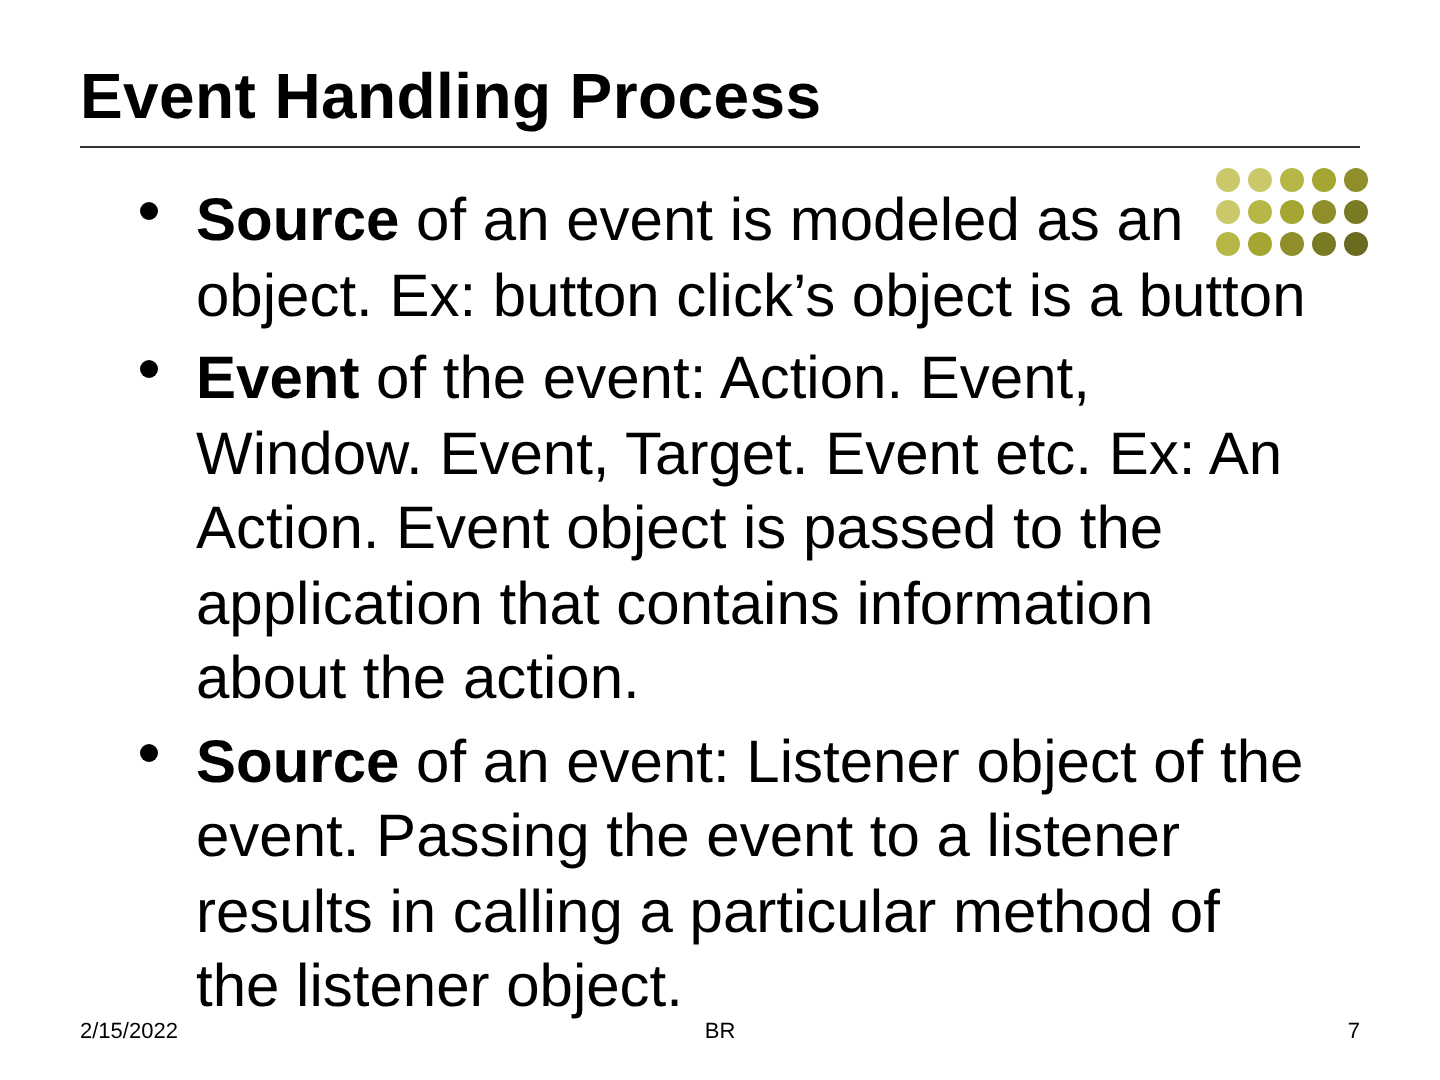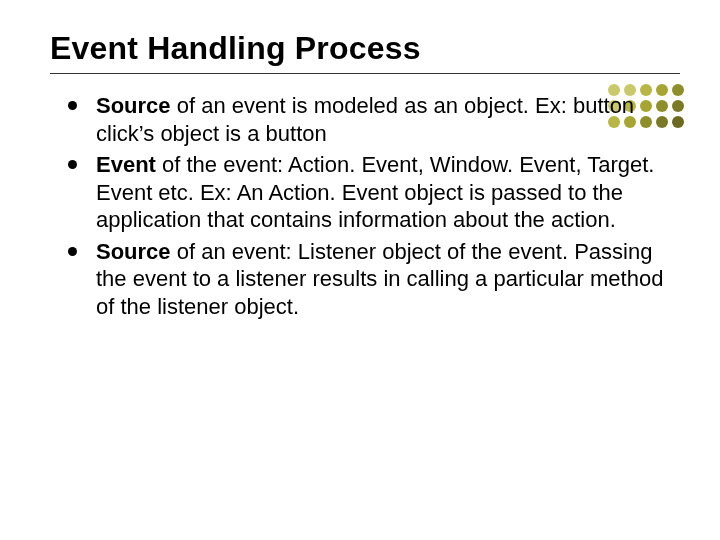--- a/index.html
+++ b/index.html
@@ -10,21 +10,21 @@
     background: #ffffff;
     font-family: Arial, Helvetica, sans-serif;
     color: #000;
     position: relative;
     overflow: hidden;
   }
   .slide {
     box-sizing: border-box;
     width: 720px;
     height: 540px;
-    padding: 30px 40px 20px 50px;
+    padding: 30px 40px 20px 40px;
     position: relative;
   }
   .title {
     font-size: 32px;
     font-weight: bold;
     margin: 0 0 4px 0;
     letter-spacing: 0.2px;
   }
   .rule {
     border: none;
@@ -43,22 +43,22 @@
   }
   .dots span {
     width: 12px;
     height: 12px;
     border-radius: 50%;
     display: block;
   }
   ul.body {
     list-style: none;
     padding: 0 10px 0 12px;
-    margin: 4px;
-    font-size: 22px;
+    margin: 16px;
+    font-size: 30px;
     line-height: 1.25;
   }
   ul.body li {
     position: relative;
     padding-left: 30px;
     margin: 0 0 4px 0;
   }
   ul.body li::before {
     content: "";
     position: absolute;
@@ -123,14 +123,19 @@
       <span class="lead">Source</span><span> of an event is modeled as an object. Ex: button click’s object is a button</span>
     </li>
     <li>
       <span class="lead">Event</span><span> of the event: Action. Event, Window. Event, Target. Event etc. Ex: An Action. Event object is passed to the application that contains information about the action.</span>
     </li>
     <li>
       <span class="lead">Source</span><span> of an event: Listener object of the event. Passing the event to a listener results in  calling a particular method of the listener object.</span>
     </li>
   </ul>
 
+  <div class="footer">
+    <span>2/15/2022</span>
+    <span class="center">BR</span>
+    <span class="right">7</span>
+  </div>
 
 </div>
 
 </body></html>

